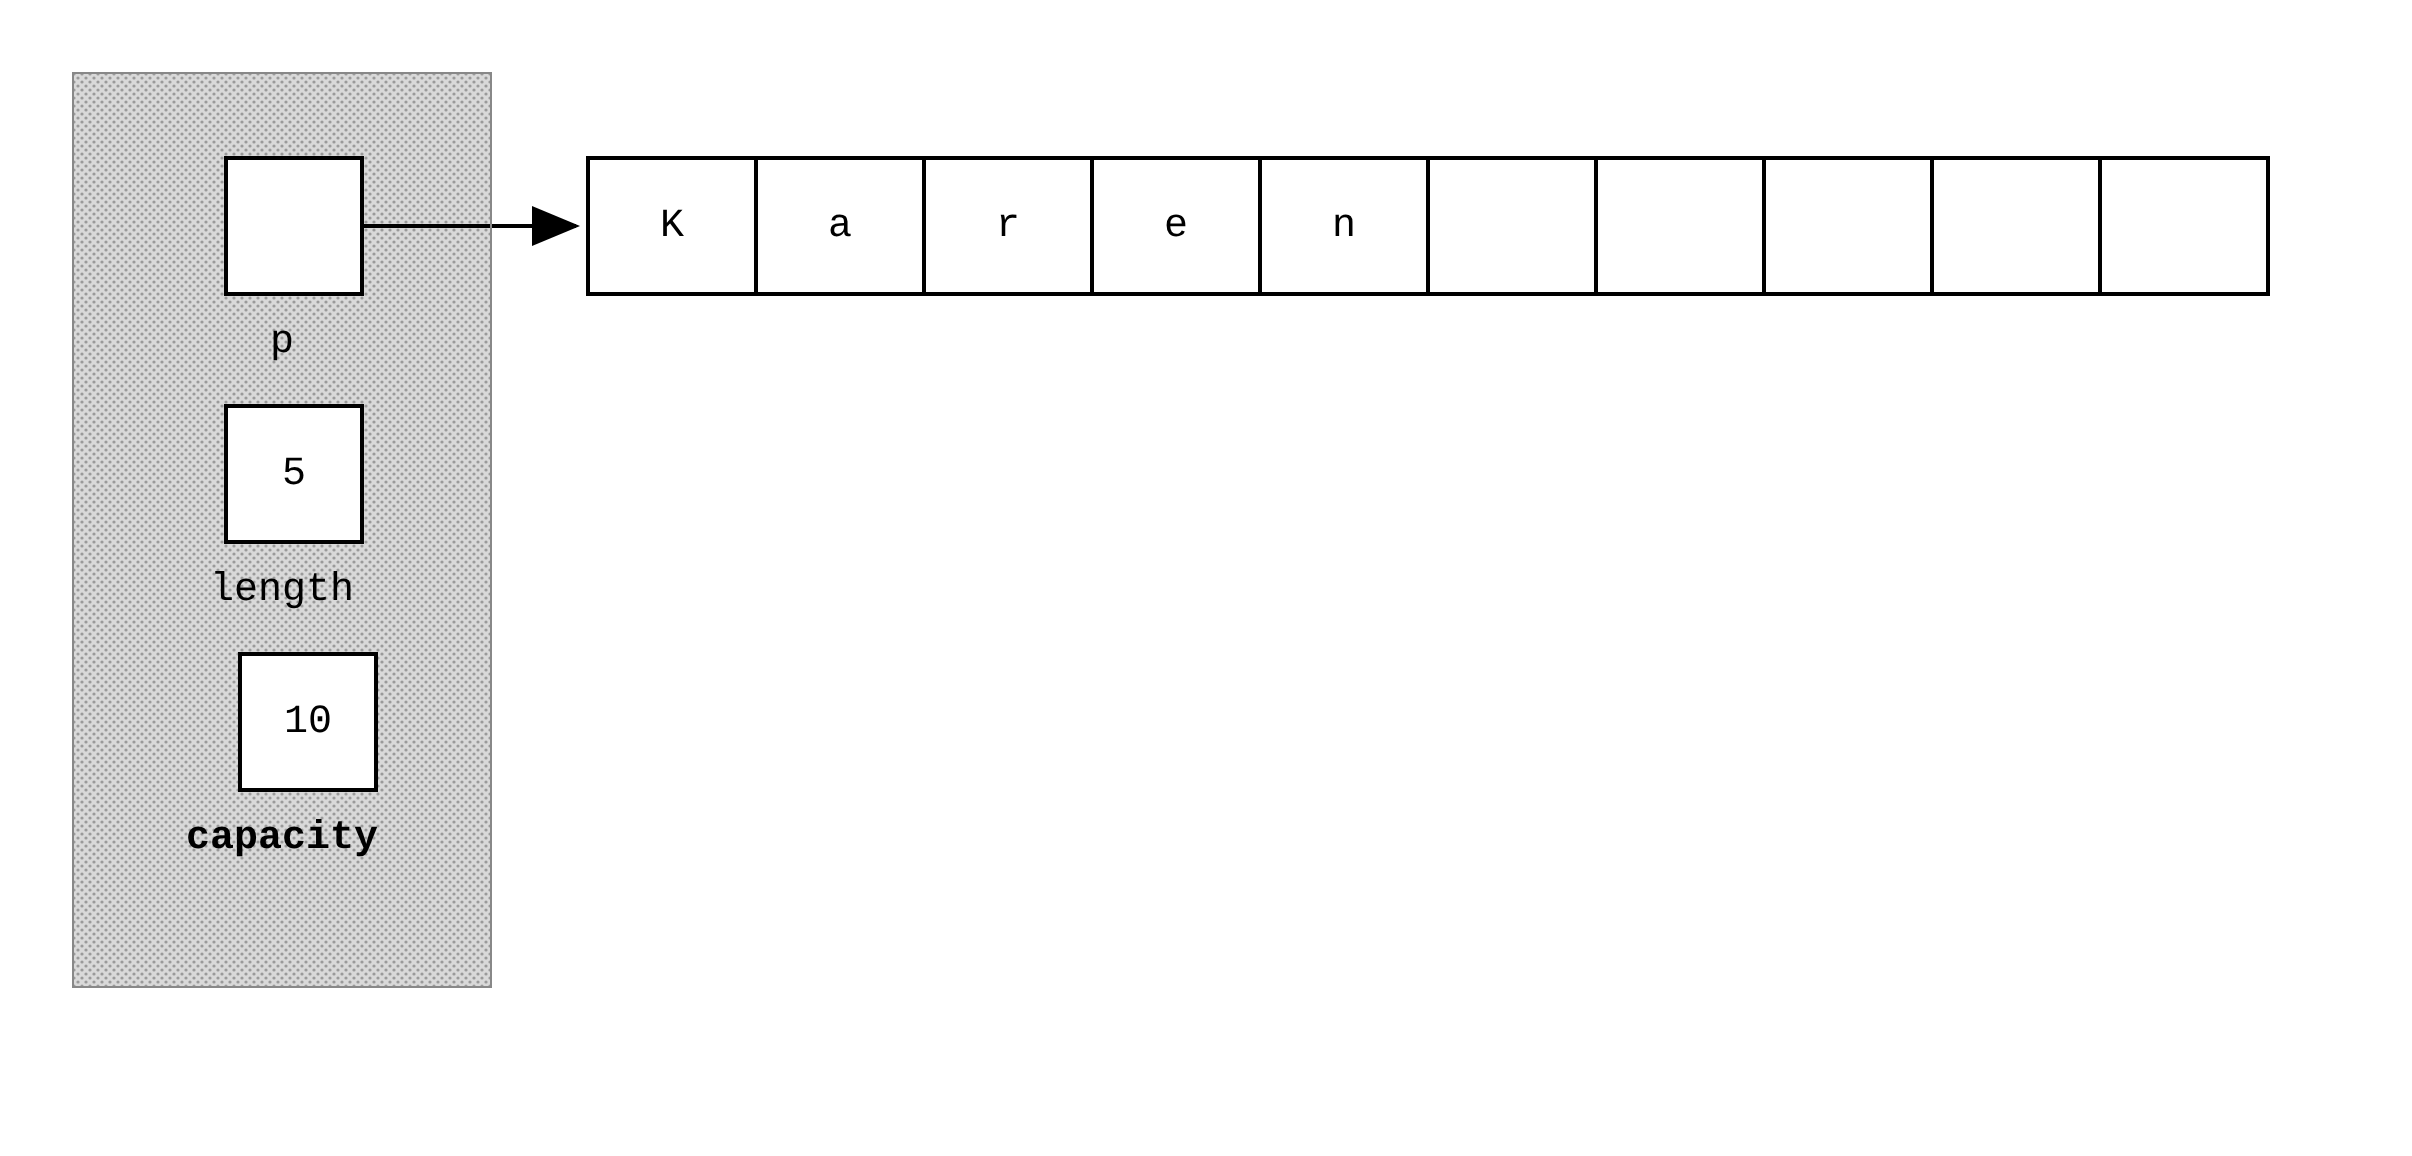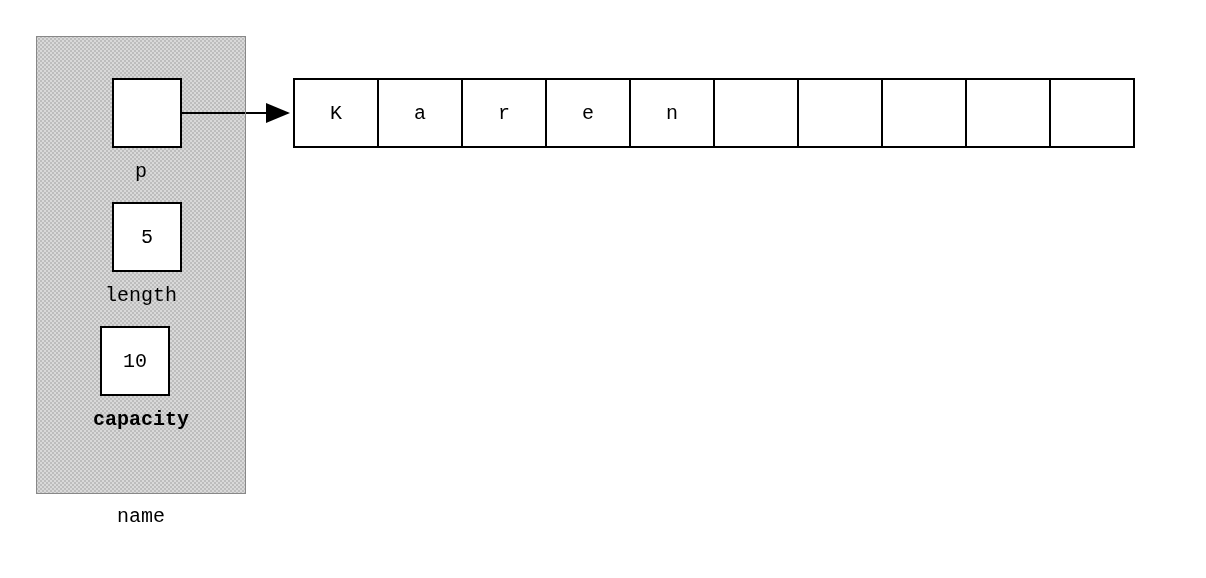--- a/index.html
+++ b/index.html
@@ -53,21 +53,21 @@
   .field-label {
     position: absolute;
     width: 210px;
     left: 36px;
     text-align: center;
   }
   #box-p      { left: 112px; top:  78px; }
   #lbl-p      { top: 160px; }
   #box-length { left: 112px; top: 202px; }
   #lbl-length { top: 284px; }
-  #box-cap    { left: 100px; top: 326px; }
+  #box-cap    { left: 119px; top: 326px; }
   #lbl-cap    { top: 408px; font-weight: bold; }
 
   .array {
     position: absolute;
     left: 293px;
     top: 78px;
     height: 70px;
     display: flex;
   }
   .cell {
@@ -114,21 +114,20 @@
   <div id="box-length" class="field-box">
     <span>5</span>
   </div>
   <div id="lbl-length" class="field-label">length</div>
 
   <div id="box-cap" class="field-box">
     <span>10</span>
   </div>
   <div id="lbl-cap" class="field-label">capacity</div>
 
-  <div class="struct-label">name</div>
 
   <div class="array" id="array">
       <div class="cell">K</div>
       <div class="cell">a</div>
       <div class="cell">r</div>
       <div class="cell">e</div>
       <div class="cell">n</div>
       <div class="cell"></div>
       <div class="cell"></div>
       <div class="cell"></div>

